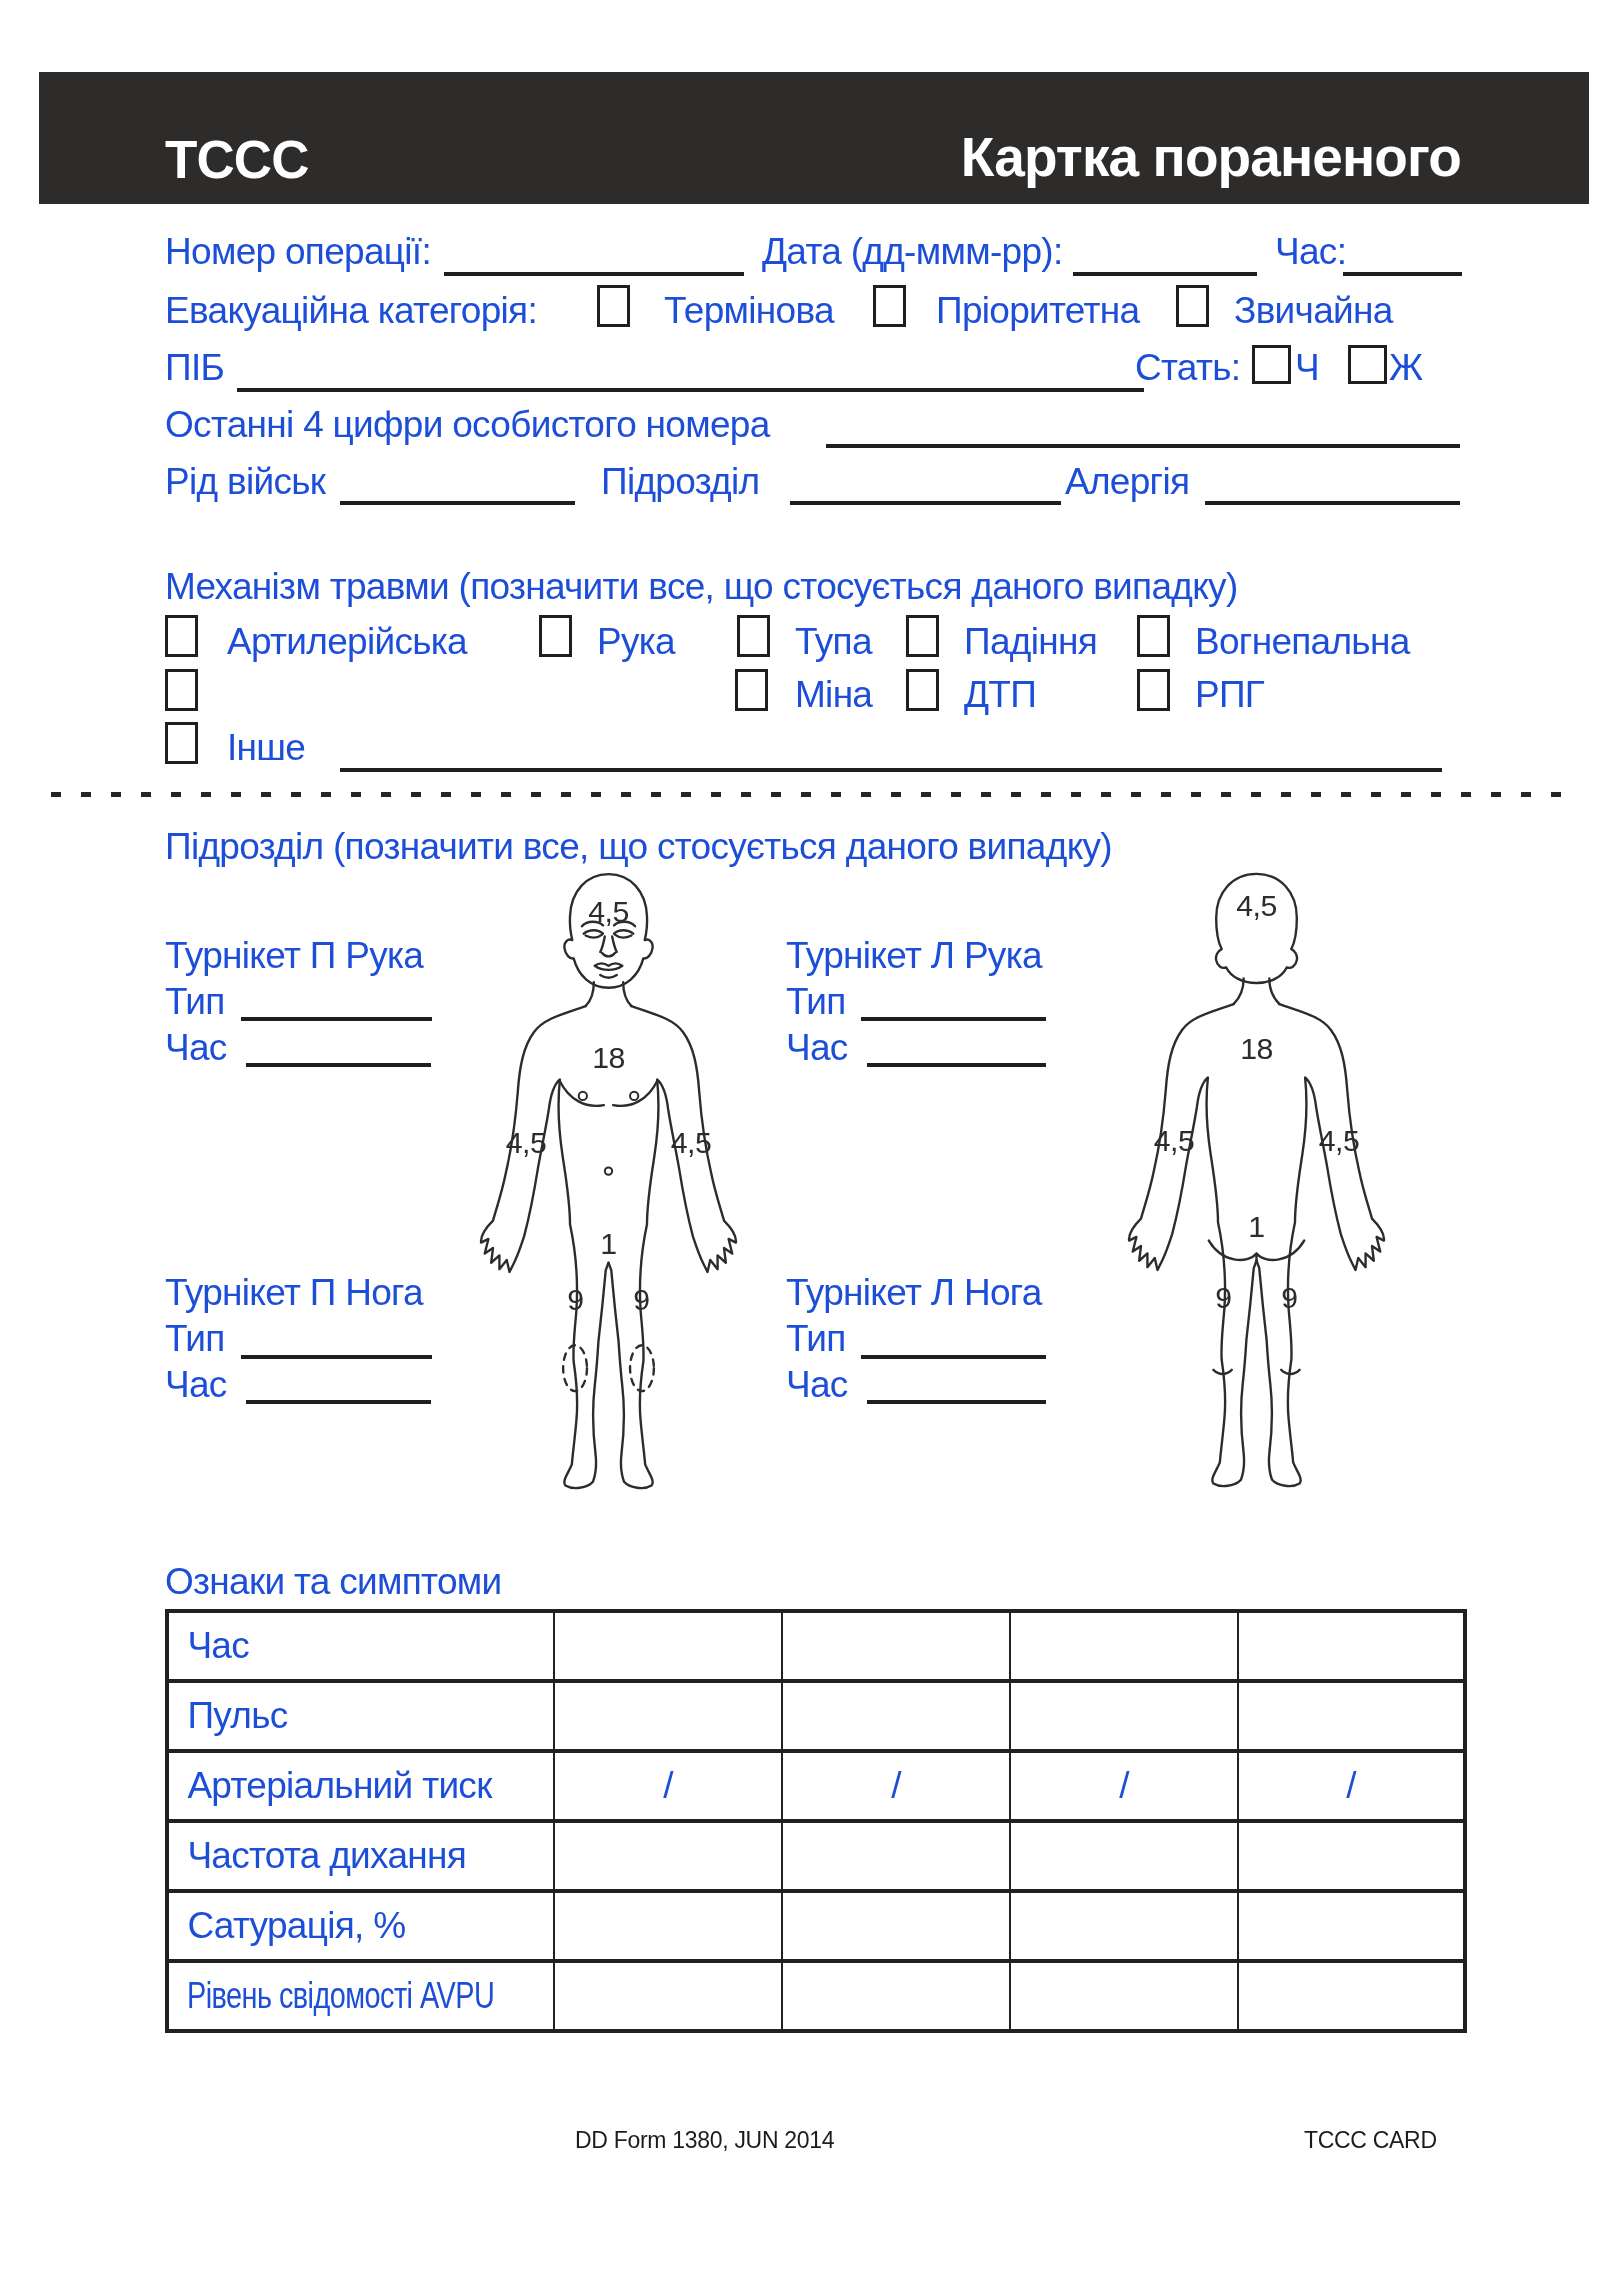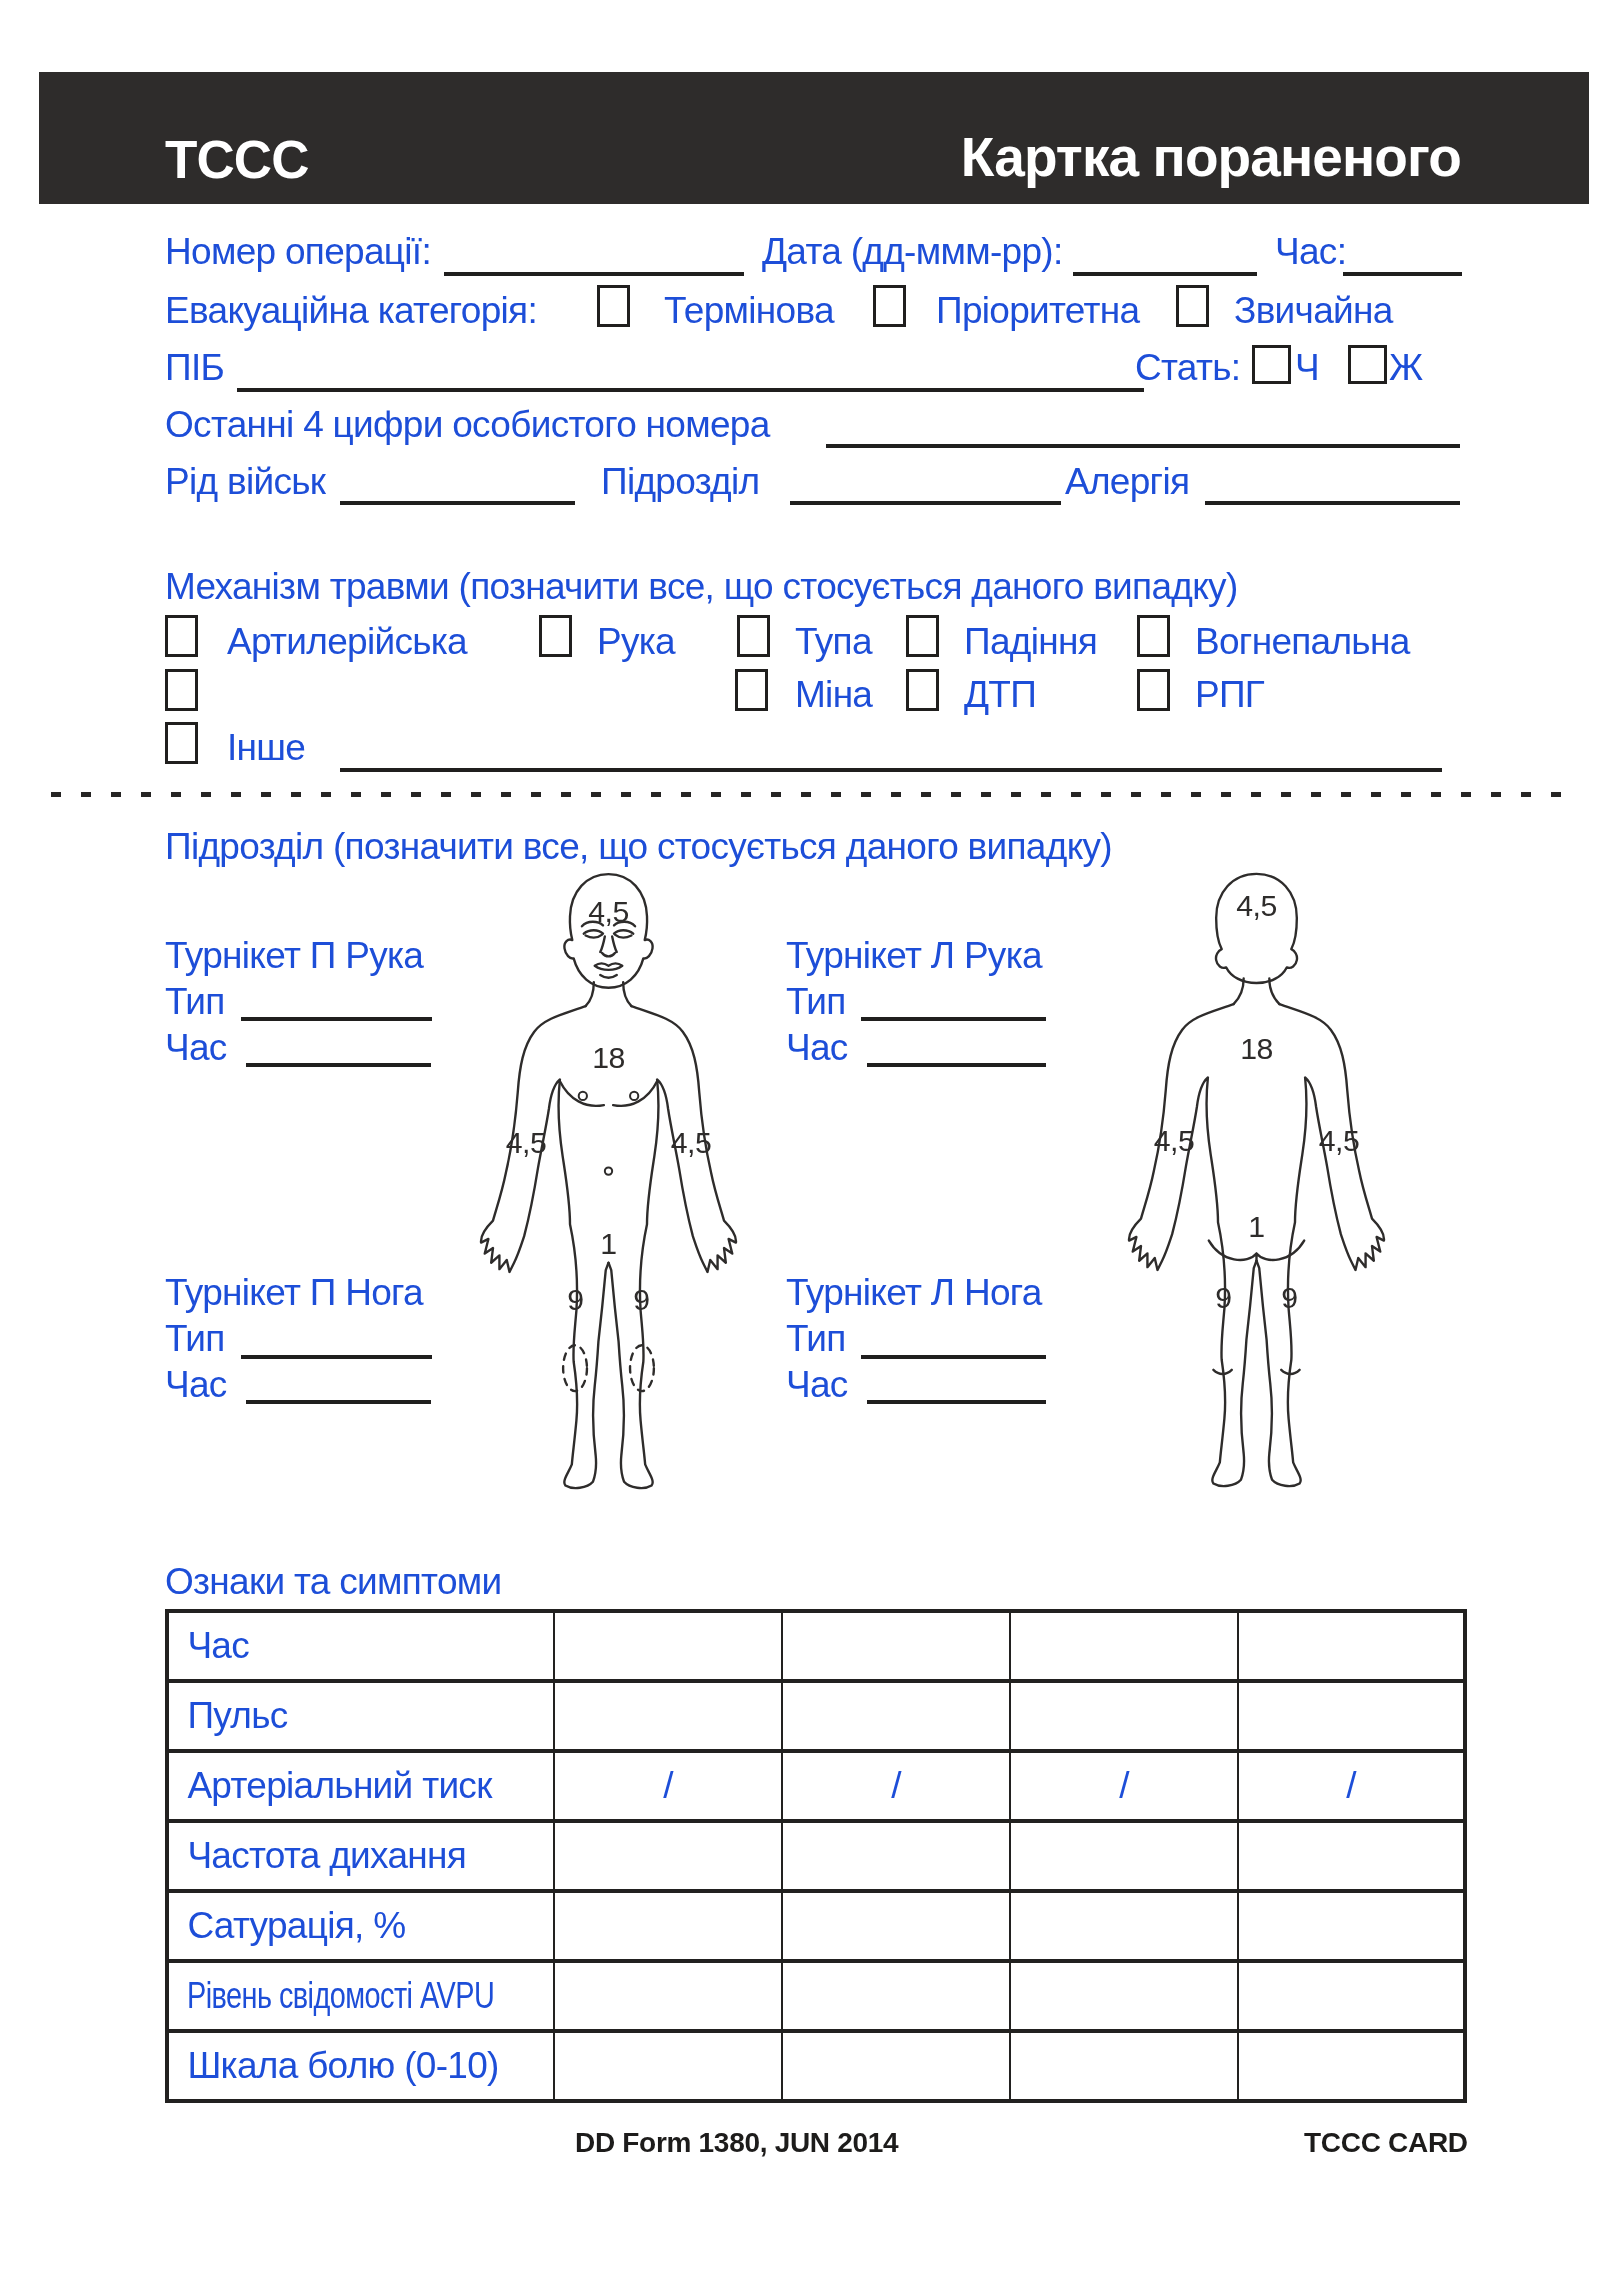--- a/index.html
+++ b/index.html
@@ -67,21 +67,21 @@
     box-sizing:content-box;
   }
   .vtable td.lbl{padding-left:18.4px;}
   .vtable td.data{text-align:center;}
   .condensed{
     display:inline-block;
     transform:scaleX(0.78);
     transform-origin:left center;
     white-space:nowrap;
   }
-  .footer-text{font-size:28px;font-weight:bold;letter-spacing:-0.3px;white-space:nowrap;}
+  .footer-text{font-size:23px;font-weight:normal;letter-spacing:-0.3px;white-space:nowrap;}
 </style>
 </head>
 <body>
 
 <div class="page">
 
   <svg width="0" height="0" style="position:absolute" aria-hidden="true">
     <defs>
       <path id="half-body" d="M125,150
         C103,158 80,163 69,178
@@ -301,27 +301,20 @@
         <td class="data"></td>
         <td class="data"></td>
       </tr>
       <tr>
         <td class="lbl t"><span class="condensed">Рівень свідомості AVPU</span></td>
         <td class="data"></td>
         <td class="data"></td>
         <td class="data"></td>
         <td class="data"></td>
       </tr>
-      <tr>
-        <td class="lbl t">Шкала болю (0-10)</td>
-        <td class="data"></td>
-        <td class="data"></td>
-        <td class="data"></td>
-        <td class="data"></td>
-      </tr>
     </tbody>
   </table>
 
   <span class="abs footer-text" style="left:575px;top:2127px">DD Form 1380, JUN 2014</span>
   <span class="abs footer-text" style="left:1304px;top:2127px">TCCC CARD</span>
 
 </div>
 
 
 </body></html>

